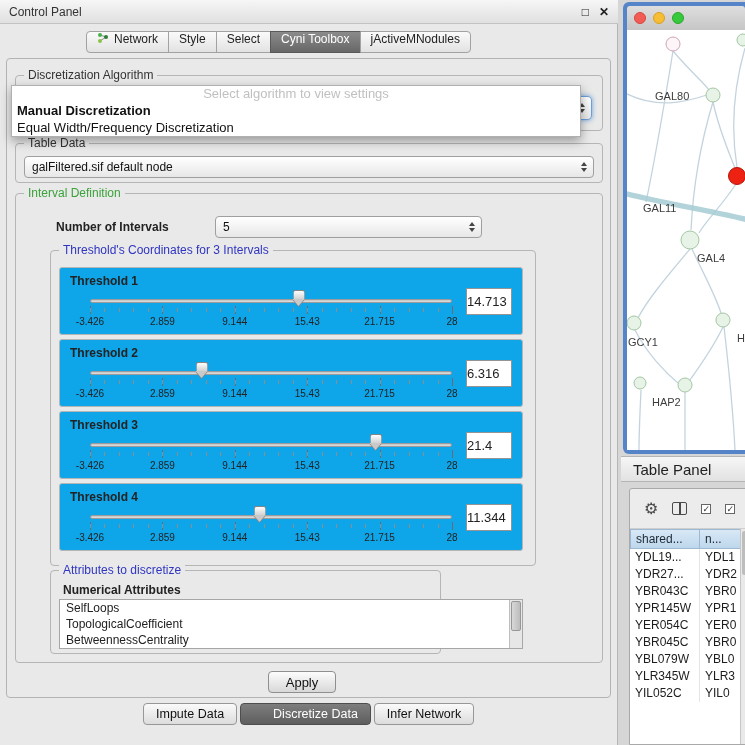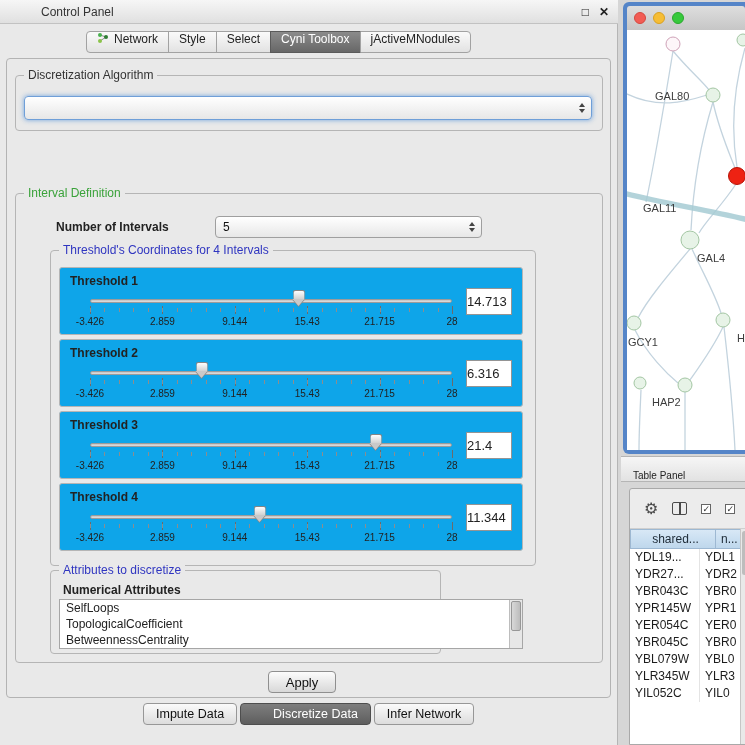--- a/index.html
+++ b/index.html
@@ -8,21 +8,21 @@
     position:relative; width:745px; height:745px; overflow:hidden;
     font-family:"Liberation Sans", sans-serif; font-size:12px; color:#222;
     background:#d6d6d6;
   }
   
   .cp { position:absolute; left:0; top:0; width:618px; height:745px;
         background:#e9e9e9; border-right:1px solid #b5b5b5; }
   .titlebar { position:absolute; left:0; top:0; width:618px; height:24px;
         background:linear-gradient(#f6f6f6,#e0e0e0); border-bottom:1px solid #c2c2c2;
         display:flex; align-items:center; padding:0 9px; }
-  .titlebar .title { font-size:12px; color:#333;margin-left:32px; }
+  .titlebar .title { font-size:12px; color:#333; }
   .win-icons { margin-left:auto; display:flex; gap:10px; align-items:center; }
   .win-icons span { font-size:12px; color:#222; line-height:12px; cursor:default; }
   .win-icons .close { font-weight:bold; }
 
   
   .tabrow { position:absolute; left:86px; top:31px; display:flex; z-index:2; }
   .tab { height:22px; display:flex; align-items:flex-start; gap:5px; padding:0 10px;
          font-size:12px; color:#222; background:linear-gradient(#fafafa,#e2e2e2);
          border:1px solid #a2a2a2; margin-left:-1px; white-space:nowrap; }
   .tab:first-child { border-radius:4px 0 0 4px; margin-left:0; }
@@ -103,35 +103,35 @@
   .light { width:12px; height:12px; border-radius:50%; }
   .light.red { background:#f25c54; border:1px solid #d5473f; }
   .light.yellow { background:#f6bd35; border:1px solid #d9a122; }
   .light.green { background:#37c93c; border:1px solid #2aa82e; }
   .net-canvas { height:420px; background:#fff; overflow:hidden; }
   .net-canvas text { font-family:"Liberation Sans",sans-serif; font-size:11px; fill:#3c3c3c; }
 
   
   .tp-header { position:absolute; left:621px; top:456px; width:124px; height:26px;
                background:linear-gradient(#f6f6f6,#e2e2e2); border-top:1px solid #b5b5b5;
-               border-bottom:1px solid #b5b5b5; display:flex; align-items:flex-end; padding-left:12px;
-               font-size:10px; color:#222; }
+               border-bottom:1px solid #b5b5b5; display:flex; align-items:center; padding-left:12px;
+               font-size:15px; color:#222; }
   .tbl-win { position:absolute; left:629px; top:488px; width:120px; height:257px;
              background:#ececec; border:1px solid #a9a9a9; border-radius:3px 0 0 0; overflow:hidden; }
   .tbl-toolbar { position:absolute; left:0; top:0; right:0; height:40px; display:flex;
                  align-items:center; gap:14px; padding-left:14px; border-bottom:1px solid #cfcfcf; }
   .gear { font-size:16px; color:#4a4a4a; line-height:16px; }
   .colicon { width:15px; height:13px; border:1.5px solid #4a4a4a; border-radius:2px; position:relative; }
   .colicon::after { content:""; position:absolute; left:6px; top:0; bottom:0; width:1.5px; background:#4a4a4a; }
   .cbx { width:10px; height:10px; border:1px solid #666; background:#fff; font-size:9px;
          line-height:9px; text-align:center; color:#333; }
   .tbl-head { position:absolute; left:0; top:40px; right:0; height:20px; display:flex; }
   .th { background:linear-gradient(#d8e8f6,#bed7ec); border:1px solid #9db8d2; font-size:12px;
         color:#1d2a36; padding:2px 0 0 5px; }
-  .th.c1 { width:86px;text-align:center; }
+  .th.c1 { width:70px; }
   .th.c2 { flex:1; margin-left:-1px; }
   .tbl-rows { position:absolute; left:0; top:60px; right:0; bottom:0; background:#fff; }
   .tr { display:flex; height:17px; font-size:12px; color:#1c1c1c; }
   .td { padding:1px 0 0 5px; white-space:nowrap; overflow:hidden; }
   .td.c1 { width:70px; border-right:1px solid #e4e4e4; }
   .td.c2 { flex:1; }
   .tbl-vscroll { position:absolute; right:0; top:40px; bottom:0; width:8px; background:#e9e9e9;
                  border-left:1px solid #c6c6c6; }
   .tbl-vthumb { position:absolute; left:1px; right:1px; top:2px; height:44px; background:#bdbdbd;
                 border-radius:3px; }
@@ -181,36 +181,51 @@
       <div class="group" style="left:8px; top:16px; width:588px; height:56px;">
         <span class="gtitle">Discretization Algorithm</span>
         <div class="combo focus" style="left:8px; top:20px; width:568px;">
           <span class="stepper">
             <span class="arr-up"></span>
               <span class="arr-dn"></span>
           </span>
         </div>
       </div>
 
-
+      <div class="popup">
+        <div class="phead">Select algorithm to view settings</div>
+        <div class="pitem bold">Manual Discretization</div>
+        <div class="pitem">Equal Width/Frequency Discretization</div>
+      </div>
+
+      <div class="group" style="left:8px; top:84px; width:588px; height:40px;">
+        <span class="gtitle">Table Data</span>
+        <div class="combo" style="left:8px; top:12px; width:570px;">
+          <span>galFiltered.sif default node</span>
+          <span class="stepper">
+            <span class="arr-up"></span>
+              <span class="arr-dn"></span>
+          </span>
+        </div>
+      </div>
 
       <div class="group" style="left:8px; top:134px; width:588px; height:470px;">
         <span class="gtitle green">Interval Definition</span>
 
         <div style="position:absolute; left:40px; top:26px; font-weight:bold; font-size:12px;">Number of Intervals</div>
         <div class="combo" style="left:199px; top:22px; width:267px;">
           <span>5</span>
           <span class="stepper">
             <span class="arr-up"></span>
               <span class="arr-dn"></span>
           </span>
         </div>
 
         <div class="group" style="left:34px; top:56px; width:486px; height:316px;">
-          <span class="gtitle blue">Threshold's Coordinates for 4 Intervals</span>
+          <span class="gtitle blue">Threshold's Coordinates for 3 Intervals</span>
 
           <div class="tpanel" style="top:16px;">
             <span class="tlabel">Threshold 1</span>
             <div class="sliderzone">
               <div class="track"></div>
               <i class="major" style="left:0%"></i>
                 <i class="major" style="left:20%"></i>
                 <i class="major" style="left:40%"></i>
                 <i class="major" style="left:60%"></i>
                 <i class="major" style="left:80%"></i>

